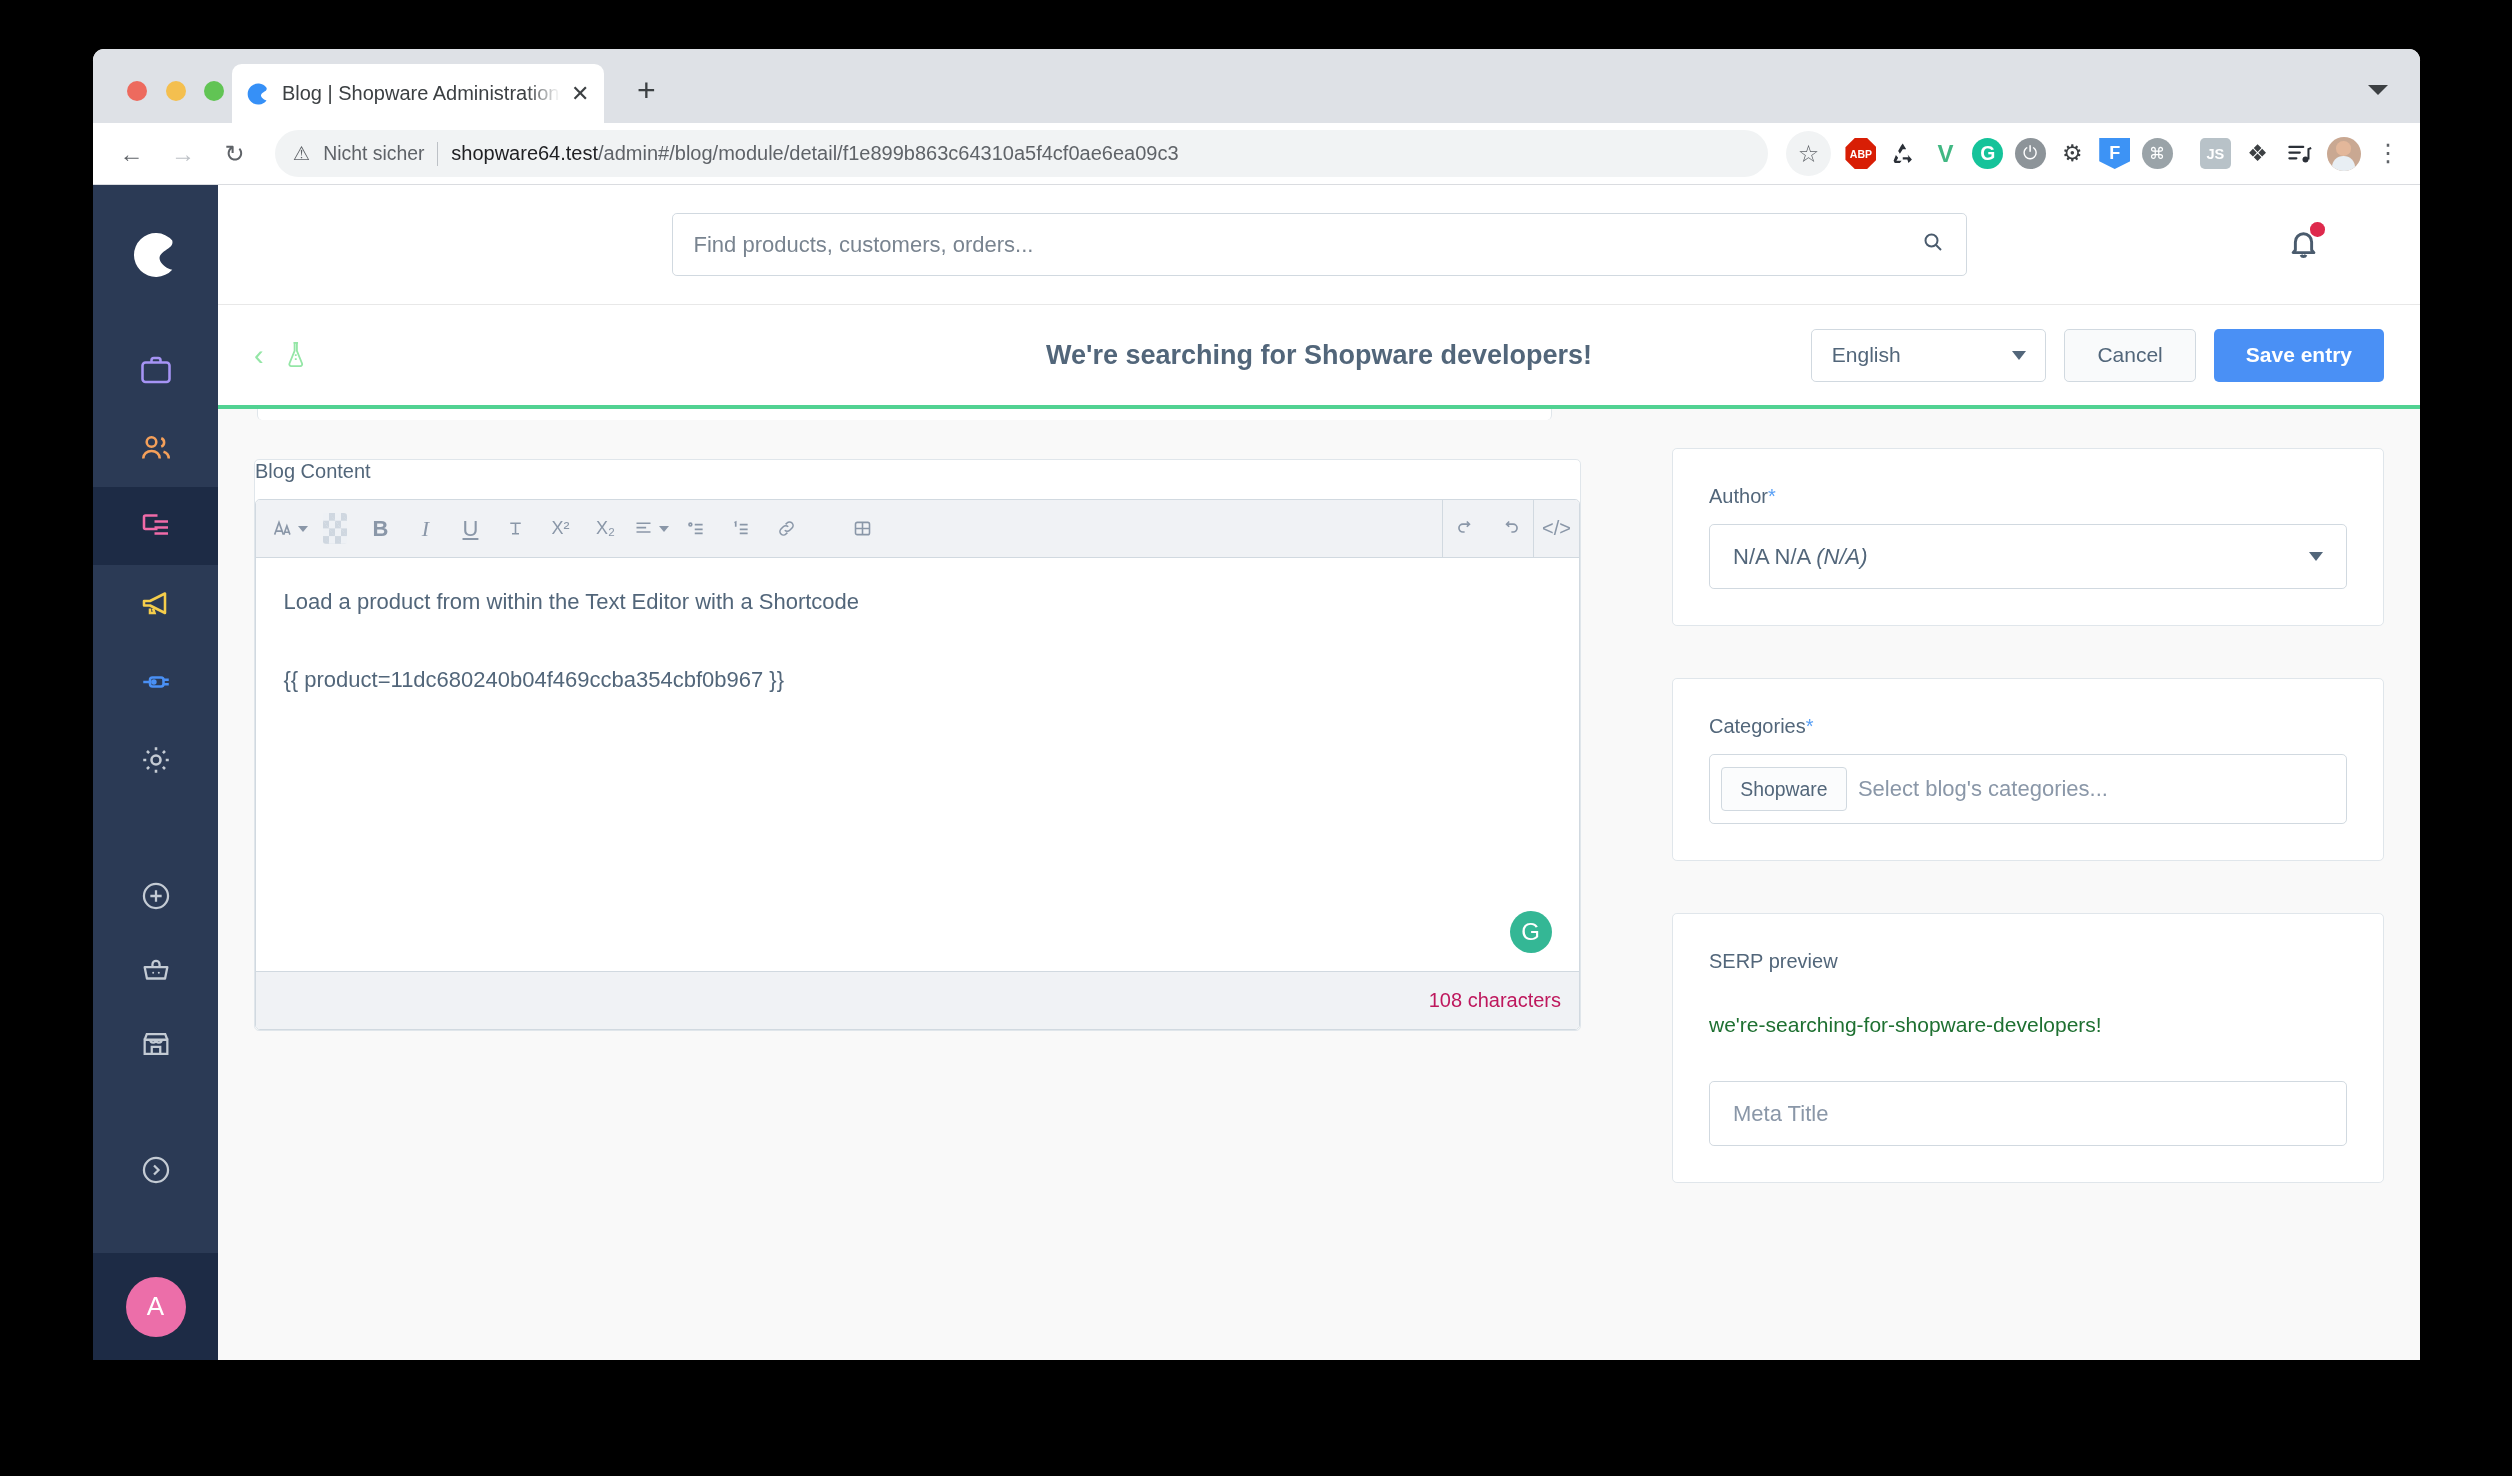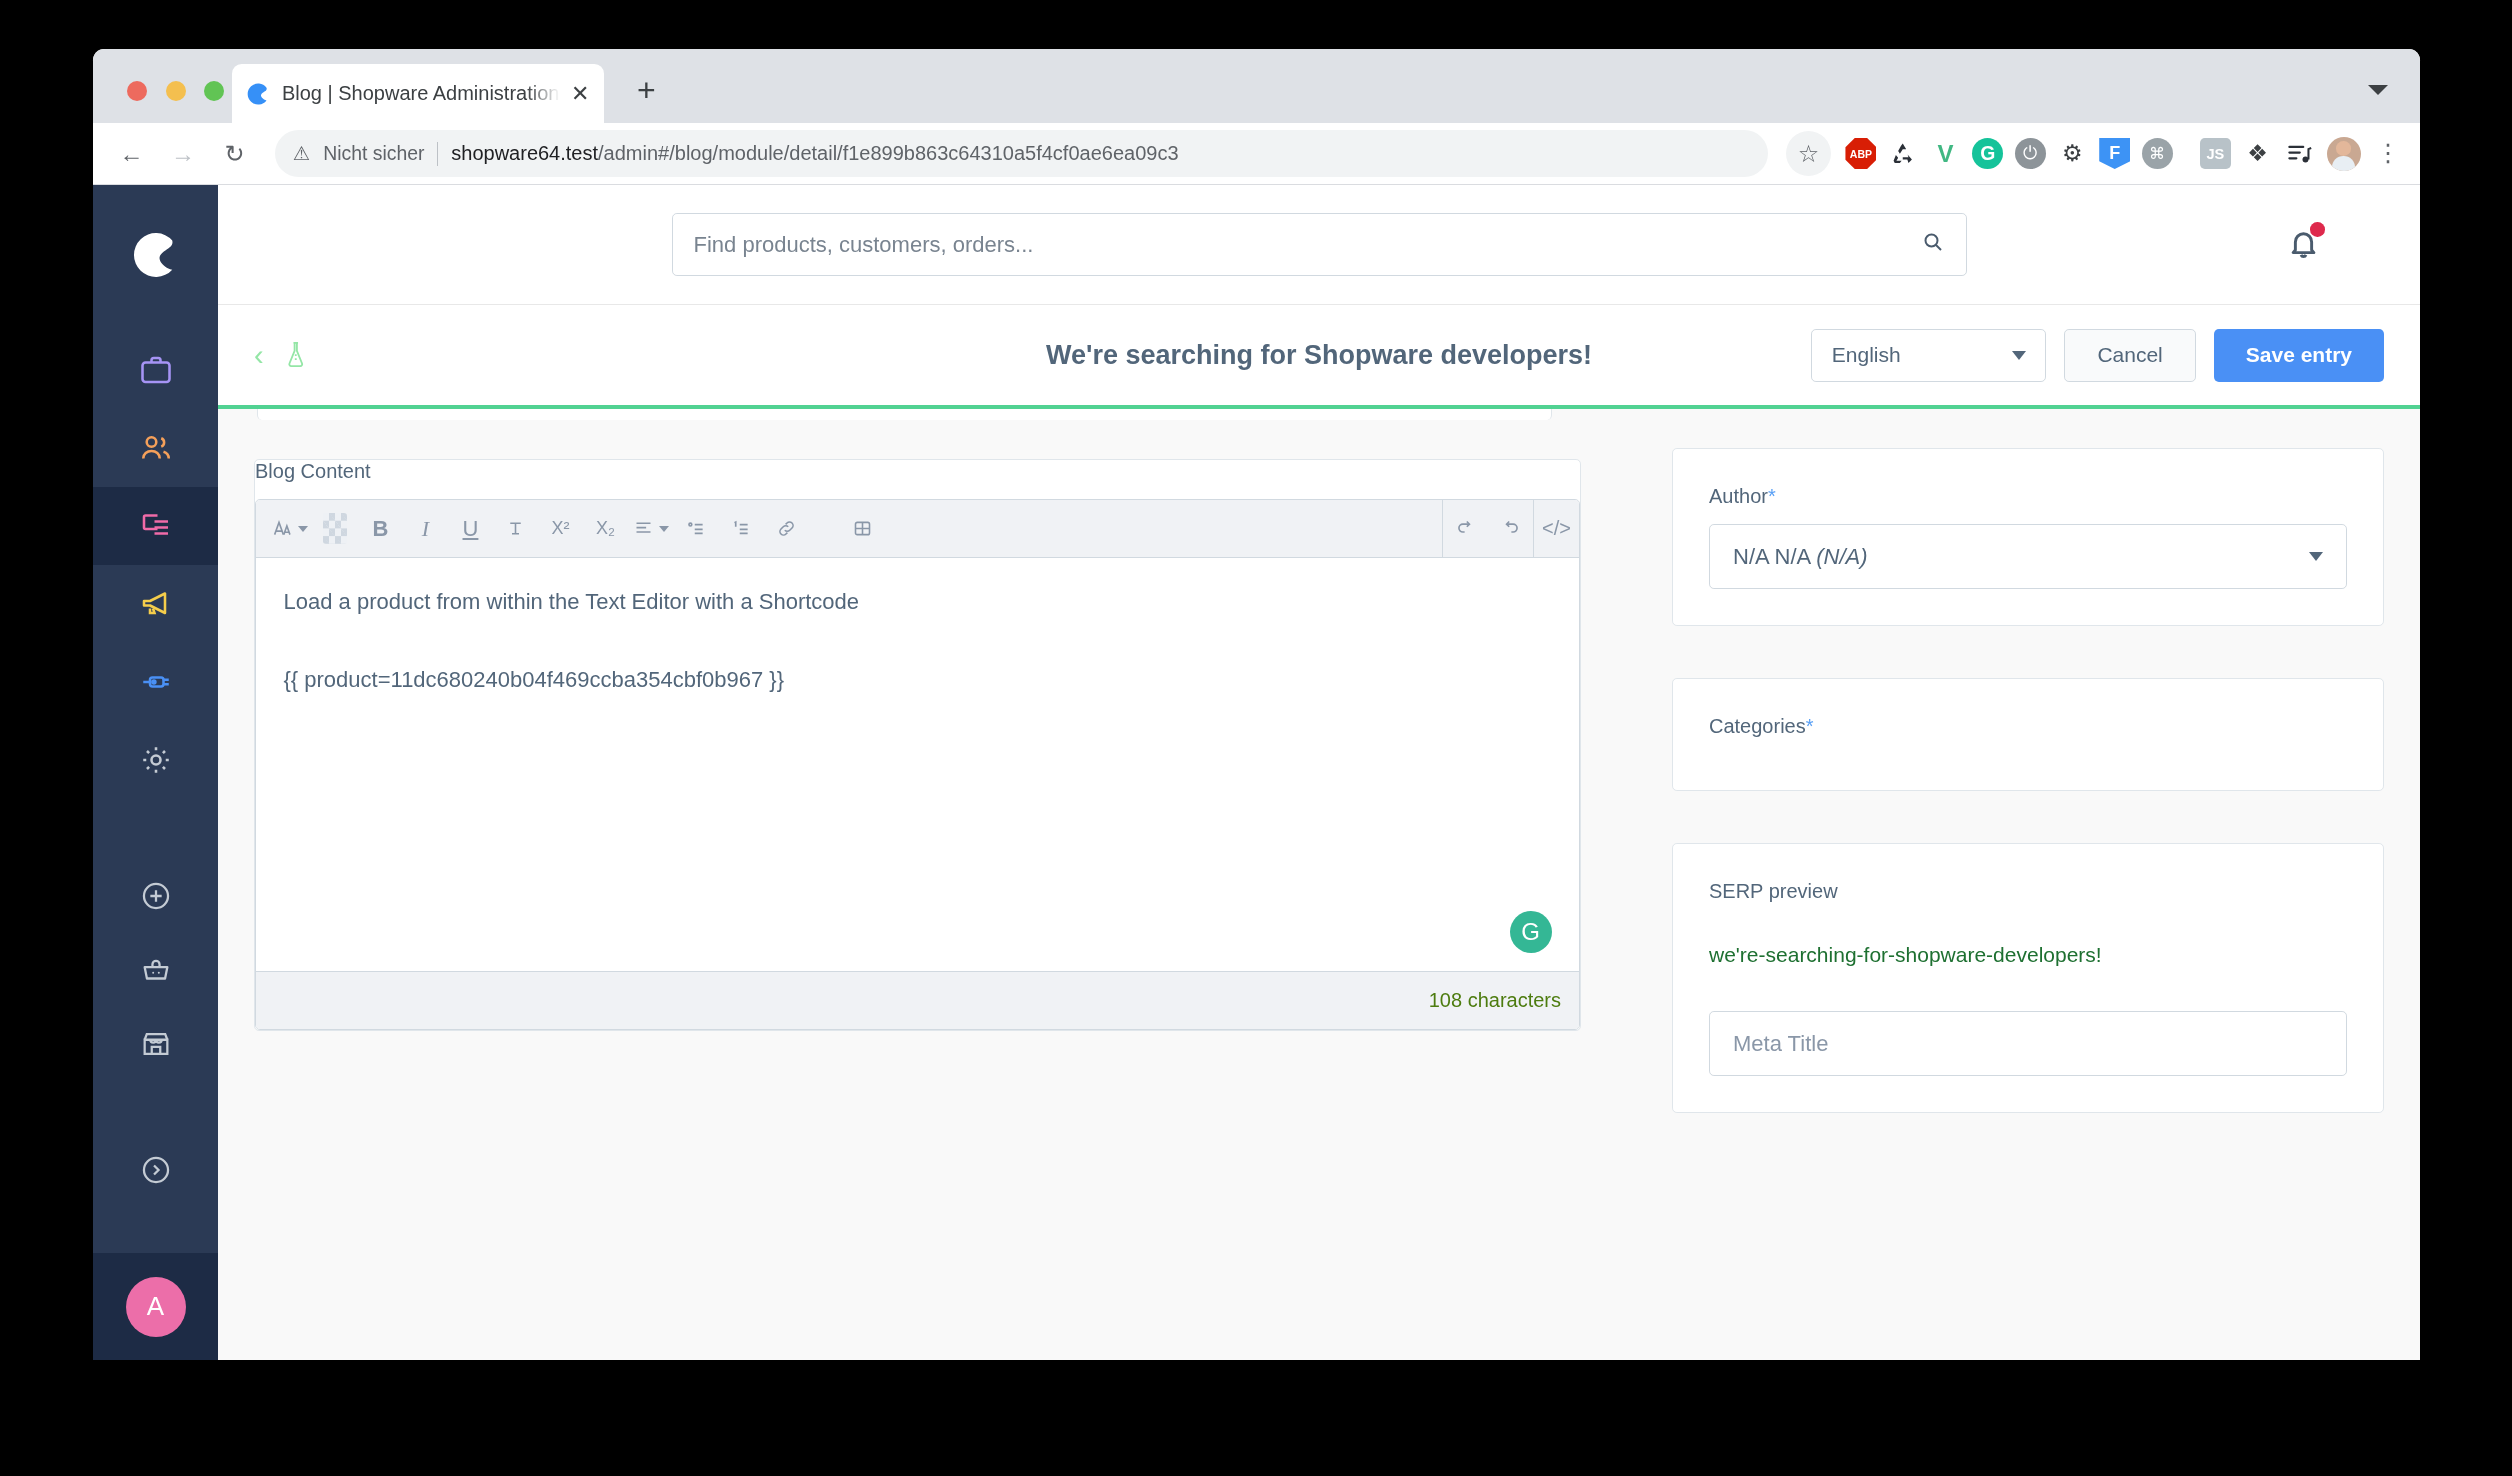--- a/index.html
+++ b/index.html
@@ -229,21 +229,21 @@
   .editor-p { font-size: 22px; color: #52667a; line-height: 1.45; }
   .editor-p + .editor-p { margin-top: 47px; }
   .gram-badge {
     position: absolute; right: 27.5px; bottom: 18px; width: 42px; height: 42px;
     border-radius: 50%; background: #34b795; color: #fff;
     display: flex; align-items: center; justify-content: center; font-size: 24px;
   }
   .editor-foot {
     height: 58px; background: #f0f2f5; border-top: 0.8px solid #d1d9e0;
     display: flex; align-items: center; justify-content: flex-end;
-    padding-right: 18px; font-size: 20px; color: #4d7c0f;
+    padding-right: 18px; font-size: 20px; color: #be185d;
   }
 
   
   .side-card { background: #fff; border: 0.8px solid #e0e6eb; border-radius: 4.9px; padding: 36px; }
   .side-card + .side-card { margin-top: 52px; }
   .select-box {
     height: 65px; border: 0.8px solid #d1d9e0; border-radius: 4.9px; background: #fff;
     display: flex; align-items: center; padding: 0 23px; font-size: 22px; color: #52667a;
   }
   .select-box .val { flex: 1; }
@@ -551,20 +551,24 @@
             <div class="side-card" style="margin-top:39px">
               <span class="field-label"><span>Author</span><span class="req">*</span></span>
               <div class="select-box">
                 <span class="val"><span>N/A N/A</span> <i>(N/A)</i></span>
                 <span class="chev-d"></span>
               </div>
             </div>
 
             <div class="side-card">
               <span class="field-label"><span>Categories</span><span class="req">*</span></span>
+              <div class="multi-box">
+                <span class="chip">Shopware</span>
+                <span class="multi-ph">Select blog's categories...</span>
+              </div>
             </div>
 
             <div class="side-card">
               <div class="serp-title">SERP preview</div>
               <div class="serp-slug">we're-searching-for-shopware-developers!</div>
               <div class="serp-input">Meta Title</div>
             </div>
 
           </div>
         </div>

